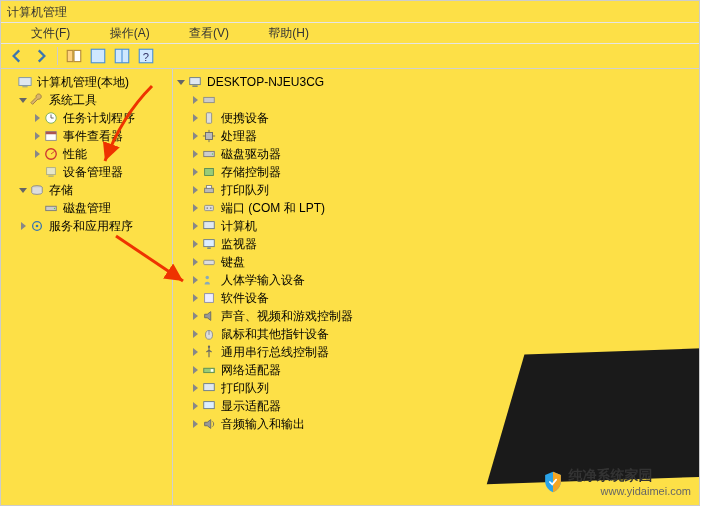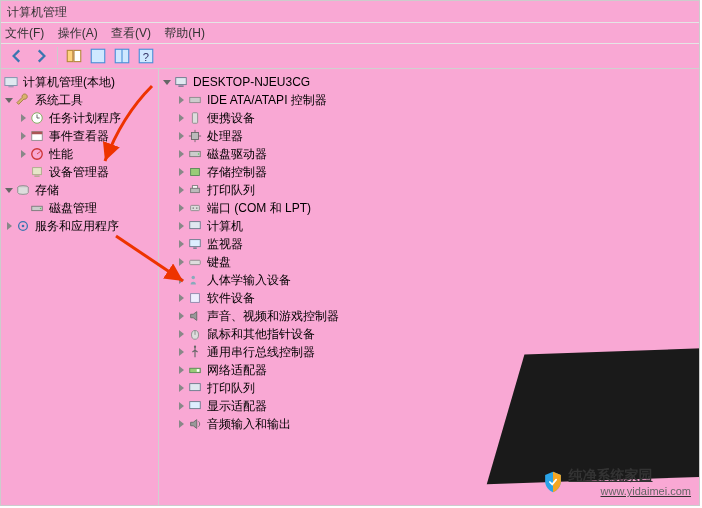--- a/index.html
+++ b/index.html
@@ -1,37 +1,37 @@
 <!DOCTYPE html>
 <html><head>
 <meta charset="utf-8">
 <style>
 * { box-sizing: border-box; margin: 0; padding: 0; font-family: "Microsoft YaHei", "SimSun", sans-serif; }
 html, body { width: 702px; height: 508px; background: #fff; overflow: hidden; position: relative; }
-.window { width: 700px; height: 506px; border: 1px solid #ccc; position: relative; background: #f9a8d4; }
+.window { width: 700px; height: 506px; border: 1px solid #ccc; position: relative; background: #fde047; }
 .titlebar { height: 22px; line-height: 22px; font-size: 12px; padding-left: 6px; color: #333; border-bottom: 1px solid #e5e5e5; }
 .menubar { height: 20px; line-height: 20px; font-size: 12px; padding-left: 4px; color: #333; }
-.menubar span { margin-right: 10px; cursor: default; }
+.menubar span { margin-right: 10px; cursor: default; margin-left: 26px; }
 .toolbar { height: 26px; padding: 2px 6px; border-top: 1px solid #e5e5e5; border-bottom: 1px solid #d0d0d0; display: flex; align-items: center; gap: 4px; }
 .toolbar .tbtn { width: 20px; height: 20px; display: flex; align-items: center; justify-content: center; border: 1px solid transparent; }
 .toolbar .sep { width: 1px; height: 18px; background: #ccc; margin: 0 2px; }
 .content { display: flex; height: calc(100% - 68px); }
-.left-pane { width: 158px; border-right: 1px solid #d0d0d0; overflow: auto; font-size: 12px; padding: 4px 2px; }
+.left-pane { width: 158px; border-right: 1px solid #d0d0d0; overflow: auto; font-size: 12px; padding: 4px 2px; margin-left: 14px; }
 .right-pane { flex: 1; overflow: auto; font-size: 12px; padding: 4px 2px; position: relative; }
 .tree-item { display: flex; align-items: center; height: 18px; line-height: 18px; white-space: nowrap; cursor: default; }
 .arrow { width: 12px; height: 12px; display: inline-flex; align-items: center; justify-content: center; font-size: 10px; color: #666; }
 .arrow.down::before { content: ""; width: 0; height: 0; border-left: 4px solid transparent; border-right: 4px solid transparent; border-top: 5px solid #666; display: block; }
 .arrow.right::before { content: ""; width: 0; height: 0; border-top: 4px solid transparent; border-bottom: 4px solid transparent; border-left: 5px solid #888; display: block; }
 .icon { width: 16px; height: 16px; display: inline-flex; align-items: center; justify-content: center; margin-right: 2px; }
 .icon svg { width: 14px; height: 14px; }
 .label { padding-left: 2px; }
 .indent-0 { padding-left: 0px; }
 .indent-1 { padding-left: 14px; }
 .red-arrow { position: absolute; pointer-events: none; }
-.watermark { position: absolute; right: 8px; bottom: 8px; display: flex; align-items: center; gap: 6px; font-size: 14px; color: #333; text-decoration: underline; }
+.watermark { position: absolute; right: 8px; bottom: 8px; display: flex; align-items: center; gap: 6px; font-size: 14px; color: #333; }
 .watermark .shield { width: 20px; height: 22px; }
 .dark-shape { position: absolute; right: 0; bottom: 28px; width: 210px; height: 130px; background: #1a1a1a; transform: skewX(-18deg) rotate(-2deg); transform-origin: bottom right; }
 </style>
 </head>
 <body>
 
 <div class="window">
   <div class="titlebar">
     <span>计算机管理</span>
   </div>
@@ -182,21 +182,20 @@
           </span>
         <span class="label">DESKTOP-NJEU3CG</span>
       </div>
       <div class="tree-item indent-1">
           <span class="arrow right"></span>
           <span class="icon">
             <svg viewBox="0 0 16 16">
               <rect x="2" y="5" width="12" height="6" fill="#ccc" stroke="#888"></rect>
             </svg>
           </span>
-          <span class="label">IDE ATA/ATAPI 控制器</span>
         </div>
       <div class="tree-item indent-1">
           <span class="arrow right"></span>
           <span class="icon">
             <svg viewBox="0 0 16 16">
               <rect x="5" y="2" width="6" height="12" rx="1" fill="#ddd" stroke="#888"></rect>
             </svg>
           </span>
           <span class="label">便携设备</span>
         </div>

